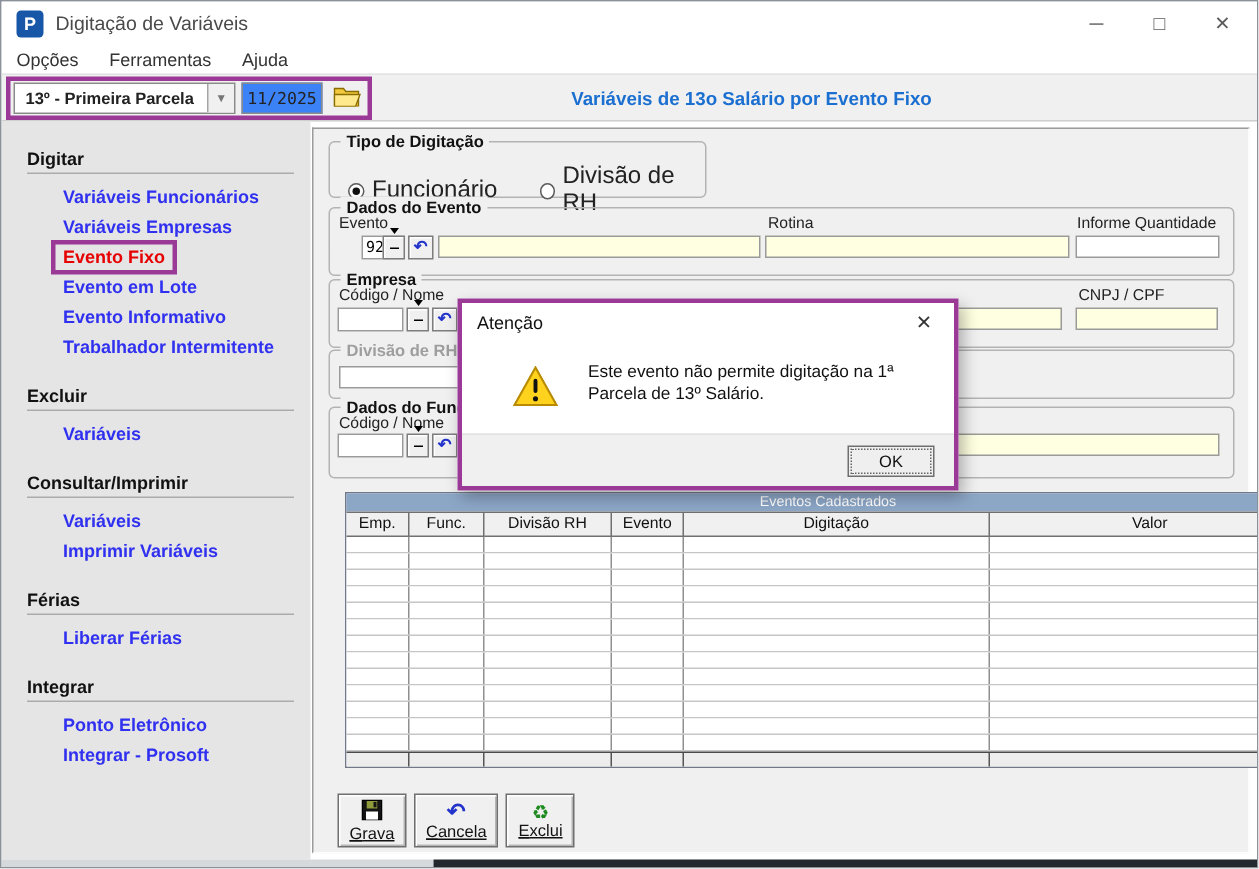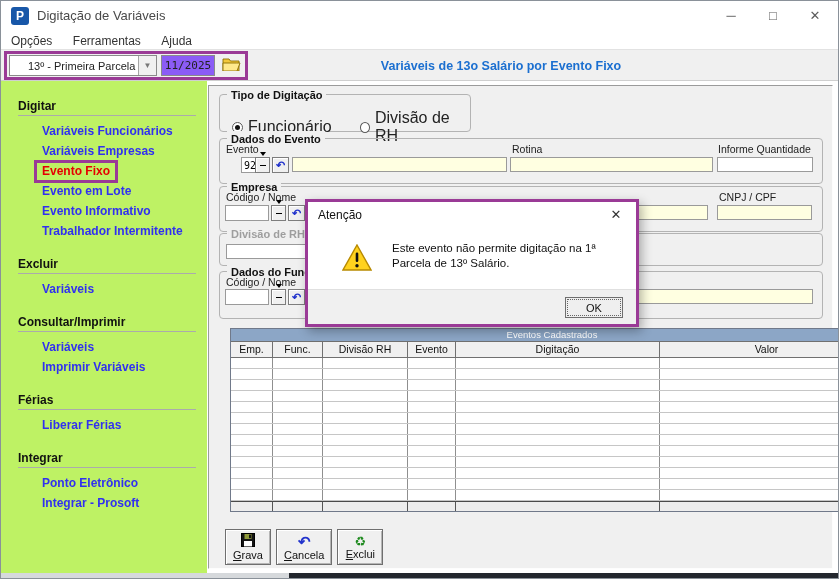--- a/index.html
+++ b/index.html
@@ -14,29 +14,29 @@
   .winbtn.min{right:88px;} .winbtn.max{right:46px;} .winbtn.close{right:4px;}
   
   .menubar{position:absolute;left:0;top:30px;width:100%;height:18px;background:#fff;padding-left:10px;box-sizing:border-box;}
   .menu-item{display:inline-block;margin-right:16px;font-size:12px;color:#333;line-height:18px;}
   
   .toolbar{position:absolute;left:0;top:48px;width:100%;height:32px;background:#f0f0f0;
            border-top:1px solid #e2e2e2;border-bottom:1px solid #cfcfcf;box-sizing:border-box;}
   .annot{outline:3px solid #9a3a96;}
   .period-box{position:absolute;left:6px;top:4px;display:flex;align-items:center;gap:4px;padding:1px 2px;}
   .combo{width:148px;height:21px;background:#fff;border:1px solid #8a8a8a;display:flex;align-items:center;box-sizing:border-box;}
-  .combo-text{flex:1;font-size:11px;font-weight:normal;color:#222;padding-left:18px;white-space:nowrap;overflow:hidden;}
+  .combo-text{flex:1;font-size:11px;font-weight:bold;color:#222;padding-left:7px;white-space:nowrap;overflow:hidden;}
   .combo-btn{width:17px;height:100%;background:#f0f0f0;border-left:1px solid #a5a5a5;display:flex;align-items:center;justify-content:center;color:#777;font-size:8px;}
-  .date-fld{width:54px;height:21px;background:#8b5cf6;border:1px solid #8a8a8a;font-family:"DejaVu Sans Mono",monospace;
+  .date-fld{width:54px;height:21px;background:#3b82f6;border:1px solid #8a8a8a;font-family:"DejaVu Sans Mono",monospace;
             font-size:11px;text-align:center;color:#222;box-sizing:border-box;padding:0;}
   .folder-btn{width:24px;height:21px;display:flex;align-items:center;justify-content:center;background:transparent;border:none;}
   .header-title{position:absolute;left:200px;top:0;width:600px;height:32px;line-height:32px;text-align:center;
                 font-size:12.5px;font-weight:bold;color:#1b6fd0;}
   
-  .sidebar{position:absolute;left:0;top:80px;width:206px;height:492px;background:#bef264;padding:18px 0 0 17px;box-sizing:border-box;}
+  .sidebar{position:absolute;left:0;top:80px;width:206px;height:492px;background:#e5e5e5;padding:18px 0 0 17px;box-sizing:border-box;}
   .side-heading{font-size:12px;font-weight:bold;color:#111;margin:0 0 2px 0;}
   .side-rule{width:178px;border:none;border-top:1px solid #ababab;margin:2px 0 7px 0;}
   .side-links{margin:0 0 17px 0;}
   .side-link{display:block;margin:0 0 3px 24px;font-size:12px;color:#3030f0;line-height:17px;width:max-content;font-weight:bold;}
   .side-link.active{color:#e60000;font-weight:bold;outline:3px solid #9a3a96;padding:0 5px;margin-left:19px;}
   
   .main{position:absolute;left:207px;top:84px;width:625px;height:484px;background:#f0f0f0;box-sizing:border-box;
         border-top:1px solid #9b9b9b;border-left:1px solid #9b9b9b;border-right:1px solid #fdfdfd;border-bottom:1px solid #fdfdfd;}
   .grp{position:absolute;border:1px solid #b3b3b3;border-radius:4px;box-sizing:border-box;}
   .grp-legend{position:absolute;top:-8px;left:7px;background:#f0f0f0;padding:2px 4px;font-size:11px;font-weight:bold;color:#111;white-space:nowrap;}
@@ -64,21 +64,21 @@
   .trow{display:flex;height:10px;background:#fff;border-bottom:1px solid #c6c6c6;}
   .tcell{border-right:1px solid #8f8f8f;box-sizing:border-box;}
   .tfoot{display:flex;height:9px;background:#ededed;border-top:1px solid #4a4a4a;}
   .tfoot .tcell{border-right:1px solid #555;}
   
   .actions{position:absolute;left:16px;top:443px;display:flex;gap:5px;}
   .abtn{min-width:46px;height:36px;background:#f0f0f0;border:1px solid #6f6f6f;
         box-shadow:inset 1px 1px 0 #fff,inset -1px -1px 0 #b5b5b5;
         display:flex;flex-direction:column;align-items:center;justify-content:center;gap:1px;
         font-size:11px;color:#111;padding:2px 7px;box-sizing:border-box;font-family:"Liberation Sans",sans-serif;}
-  .abtn .lbl-b{display:block;line-height:11px;}
+  .abtn .lbl-b{display:block;line-height:11px;text-decoration:underline;}
   .abtn .lbl-b::first-letter{text-decoration:underline;}
   .recycle-glyph{color:#1f8a1f;font-size:13px;line-height:13px;}
   
   .dialog{position:absolute;left:292px;top:198px;width:334px;height:128px;background:#fff;border:3px solid #9a3a96;
           box-sizing:border-box;box-shadow:3px 4px 10px rgba(0,0,0,0.3);margin-left:12px;}
   .dlg-titlebar{position:absolute;left:0;top:0;width:100%;height:26px;background:#fff;}
   .dlg-title{position:absolute;left:10px;top:0;line-height:26px;font-size:12px;color:#111;}
   .dlg-close{position:absolute;right:10px;top:0;width:20px;height:26px;line-height:26px;text-align:center;font-size:13px;color:#333;}
   .dlg-body{position:absolute;left:0;top:26px;width:100%;height:62px;}
   .dlg-icon{position:absolute;left:34px;top:16px;}

